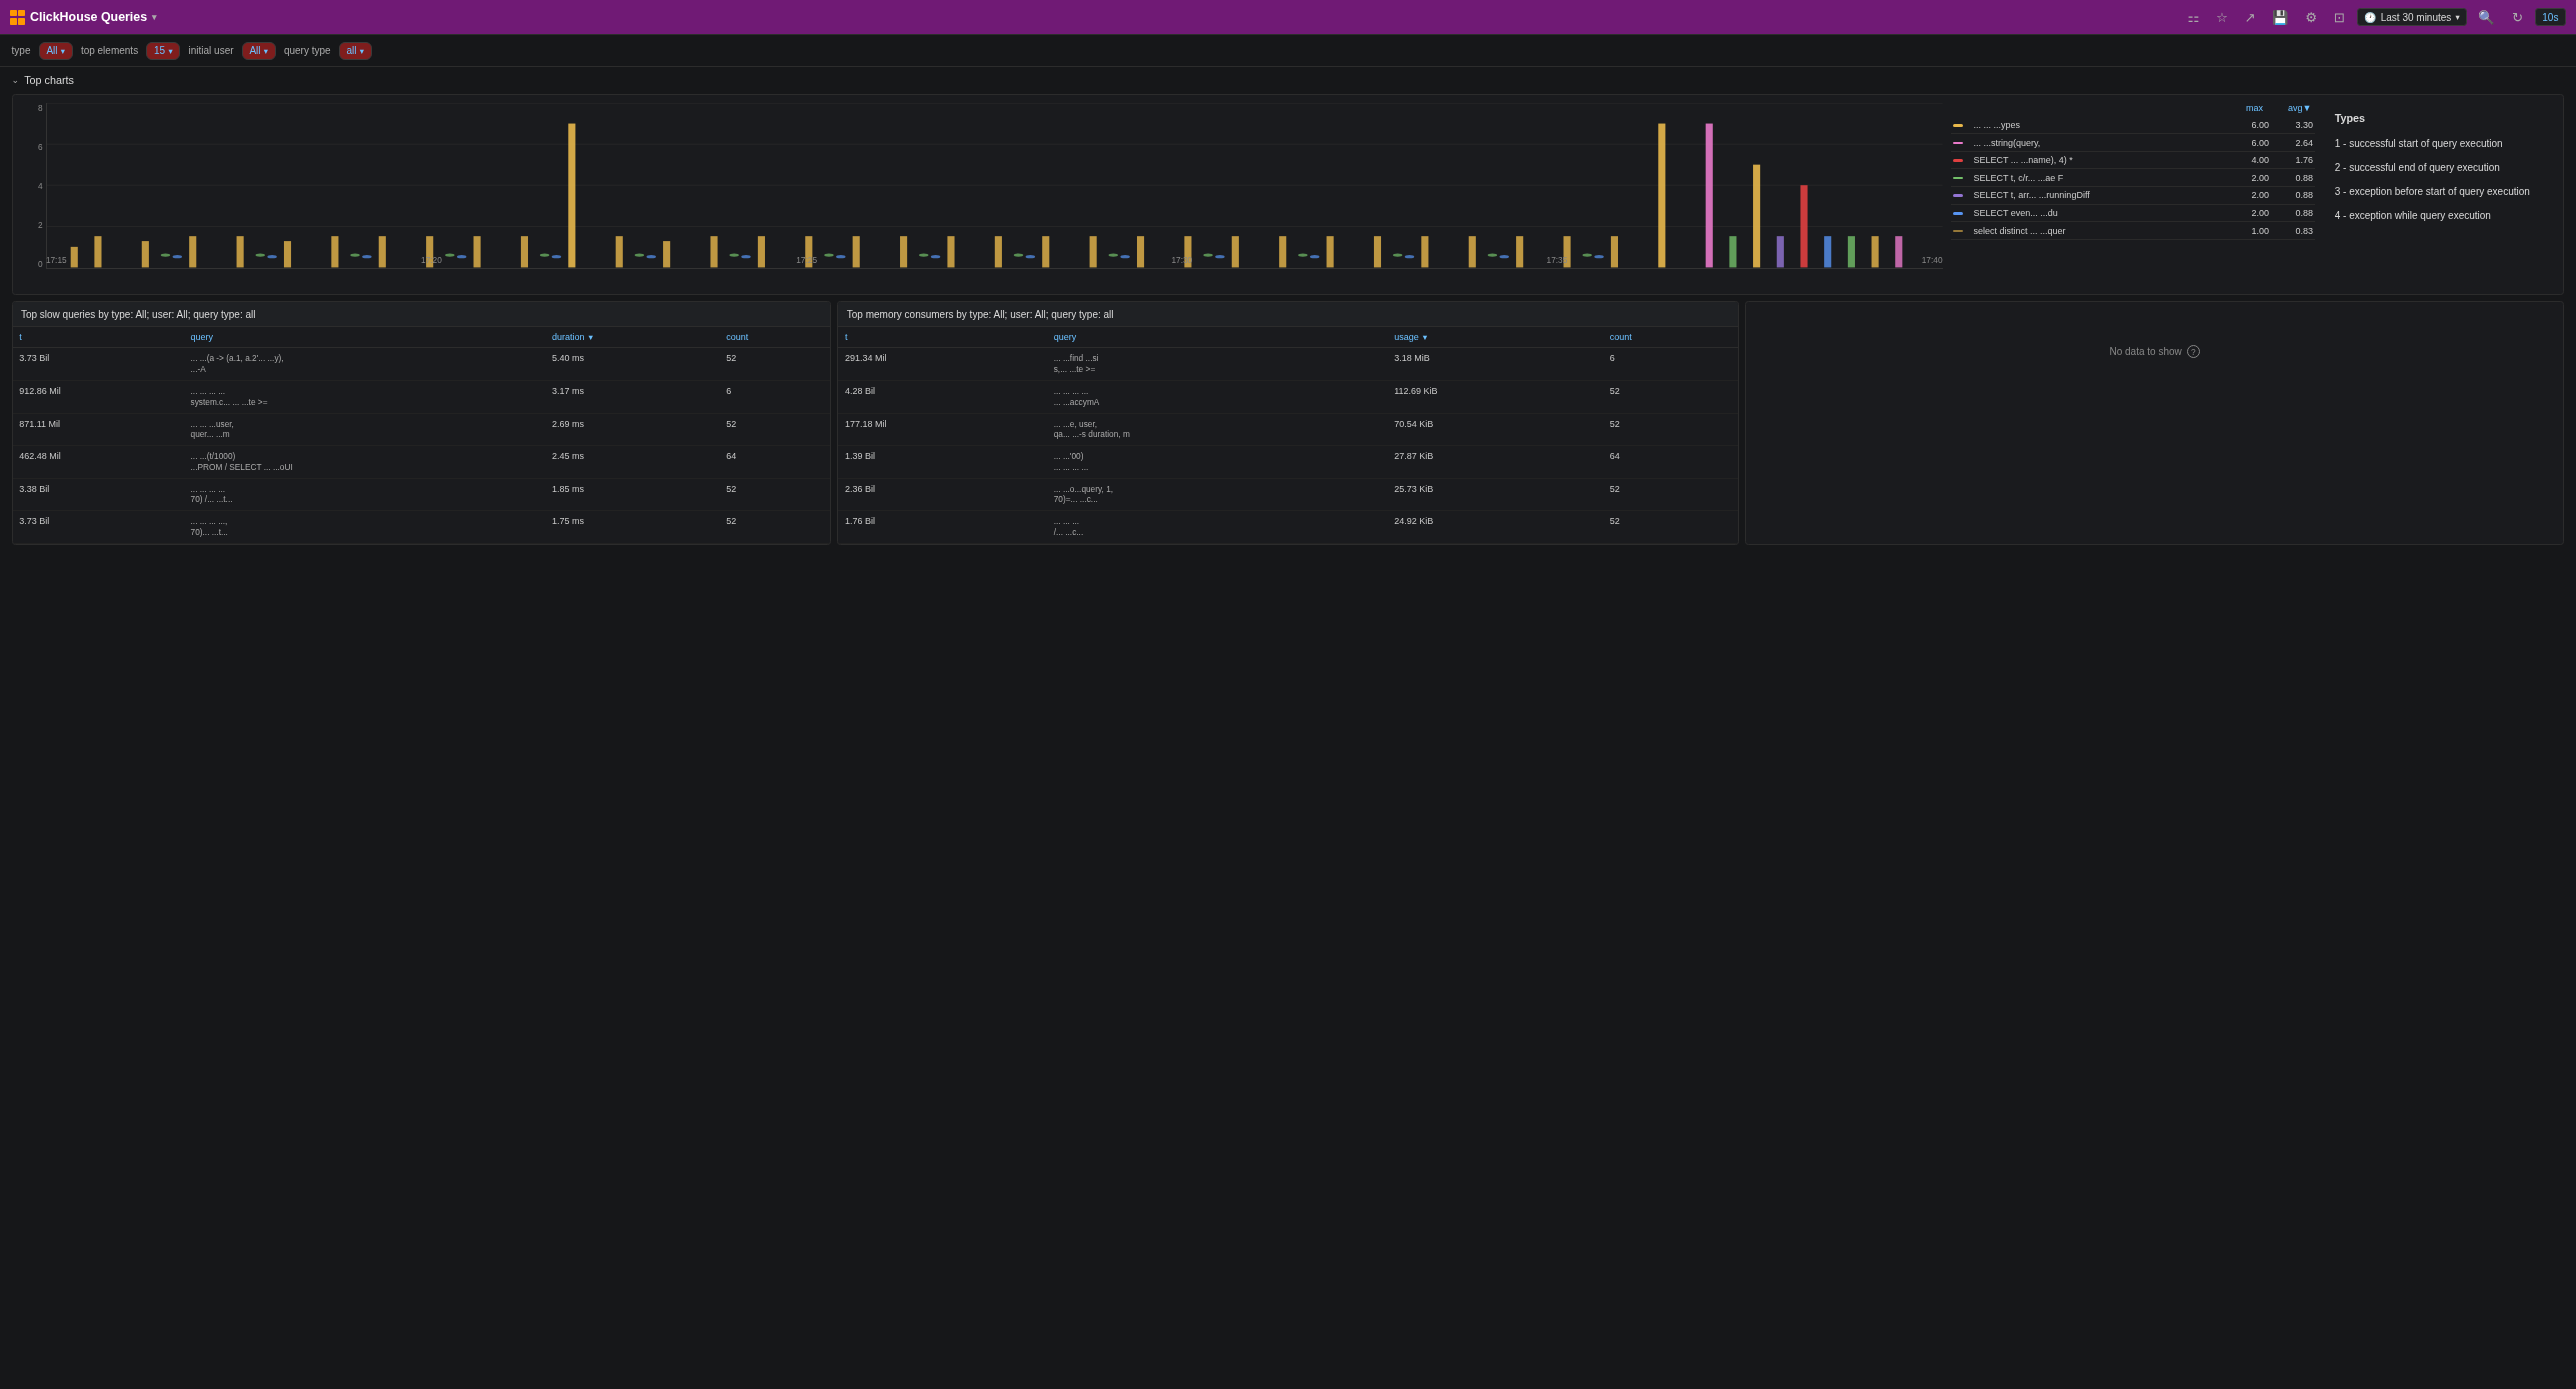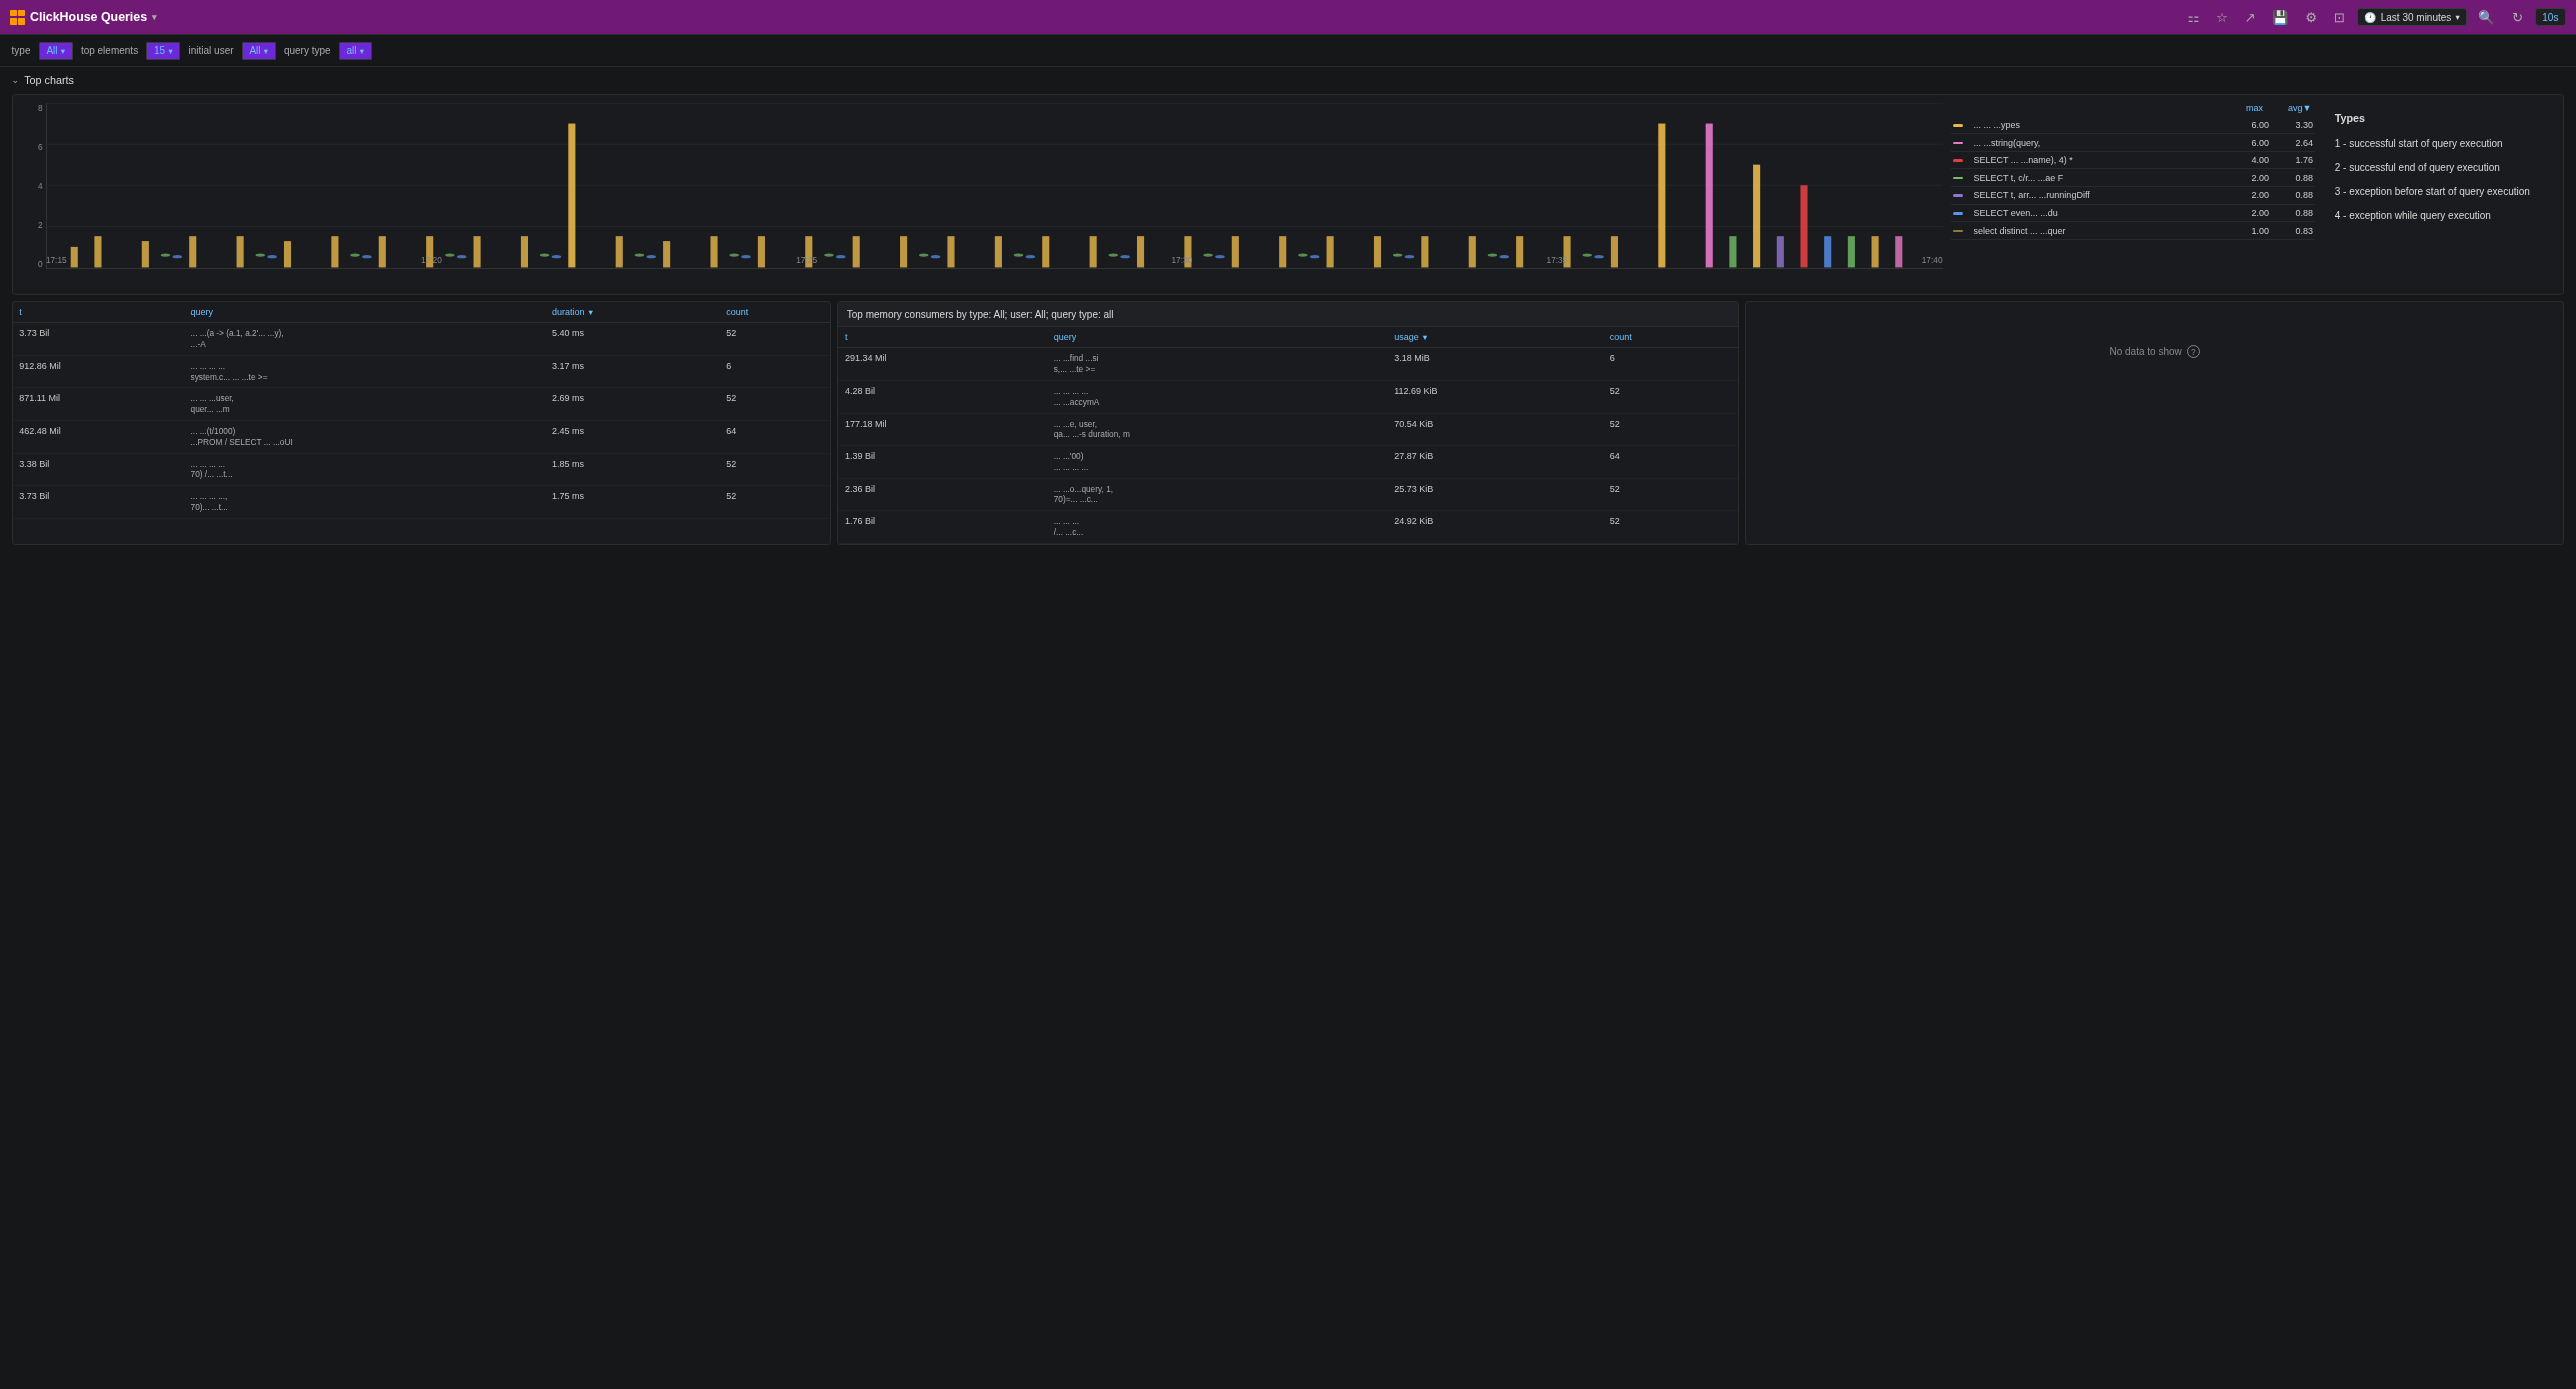--- a/index.html
+++ b/index.html
@@ -77,23 +77,23 @@
       padding: 6.6px 11.6px;
       gap: 8.3px;
       background: #161719;
       border-bottom: 0.8px solid #2c2c2c;
     }
     .filter-label {
       color: #aaa;
       font-size: 10px;
     }
     .filter-select {
-      background: #6d28d9;
+      background: #7f1d1d;
       border: 0.8px solid #3a3a3a;
-      border-radius: 1px;
+      border-radius: 6px;
       color: #6bc0ff;
       padding: 2.5px 6.6px;
       font-size: 10px;
       cursor: pointer;
       display: flex;
       align-items: center;
       gap: 3.3px;
     }
 
     
@@ -521,20 +521,21 @@
     <div class="type-item">1 - successful start of query execution</div>
     <div class="type-item">2 - successful end of query execution</div>
     <div class="type-item">3 - exception before start of query execution</div>
     <div class="type-item">4 - exception while query execution</div>
   </div>
 </div>
 
 <div class="tables-row">
 
   <div class="table-panel">
+    <div class="table-title">Top slow queries by type: All; user: All; query type: all</div>
     <table>
       <thead>
         <tr>
           <th>t</th>
           <th>query</th>
           <th class="sort-col">duration <span class="sort-arrow">▼</span></th>
           <th>count</th>
         </tr>
       </thead>
       <tbody>

